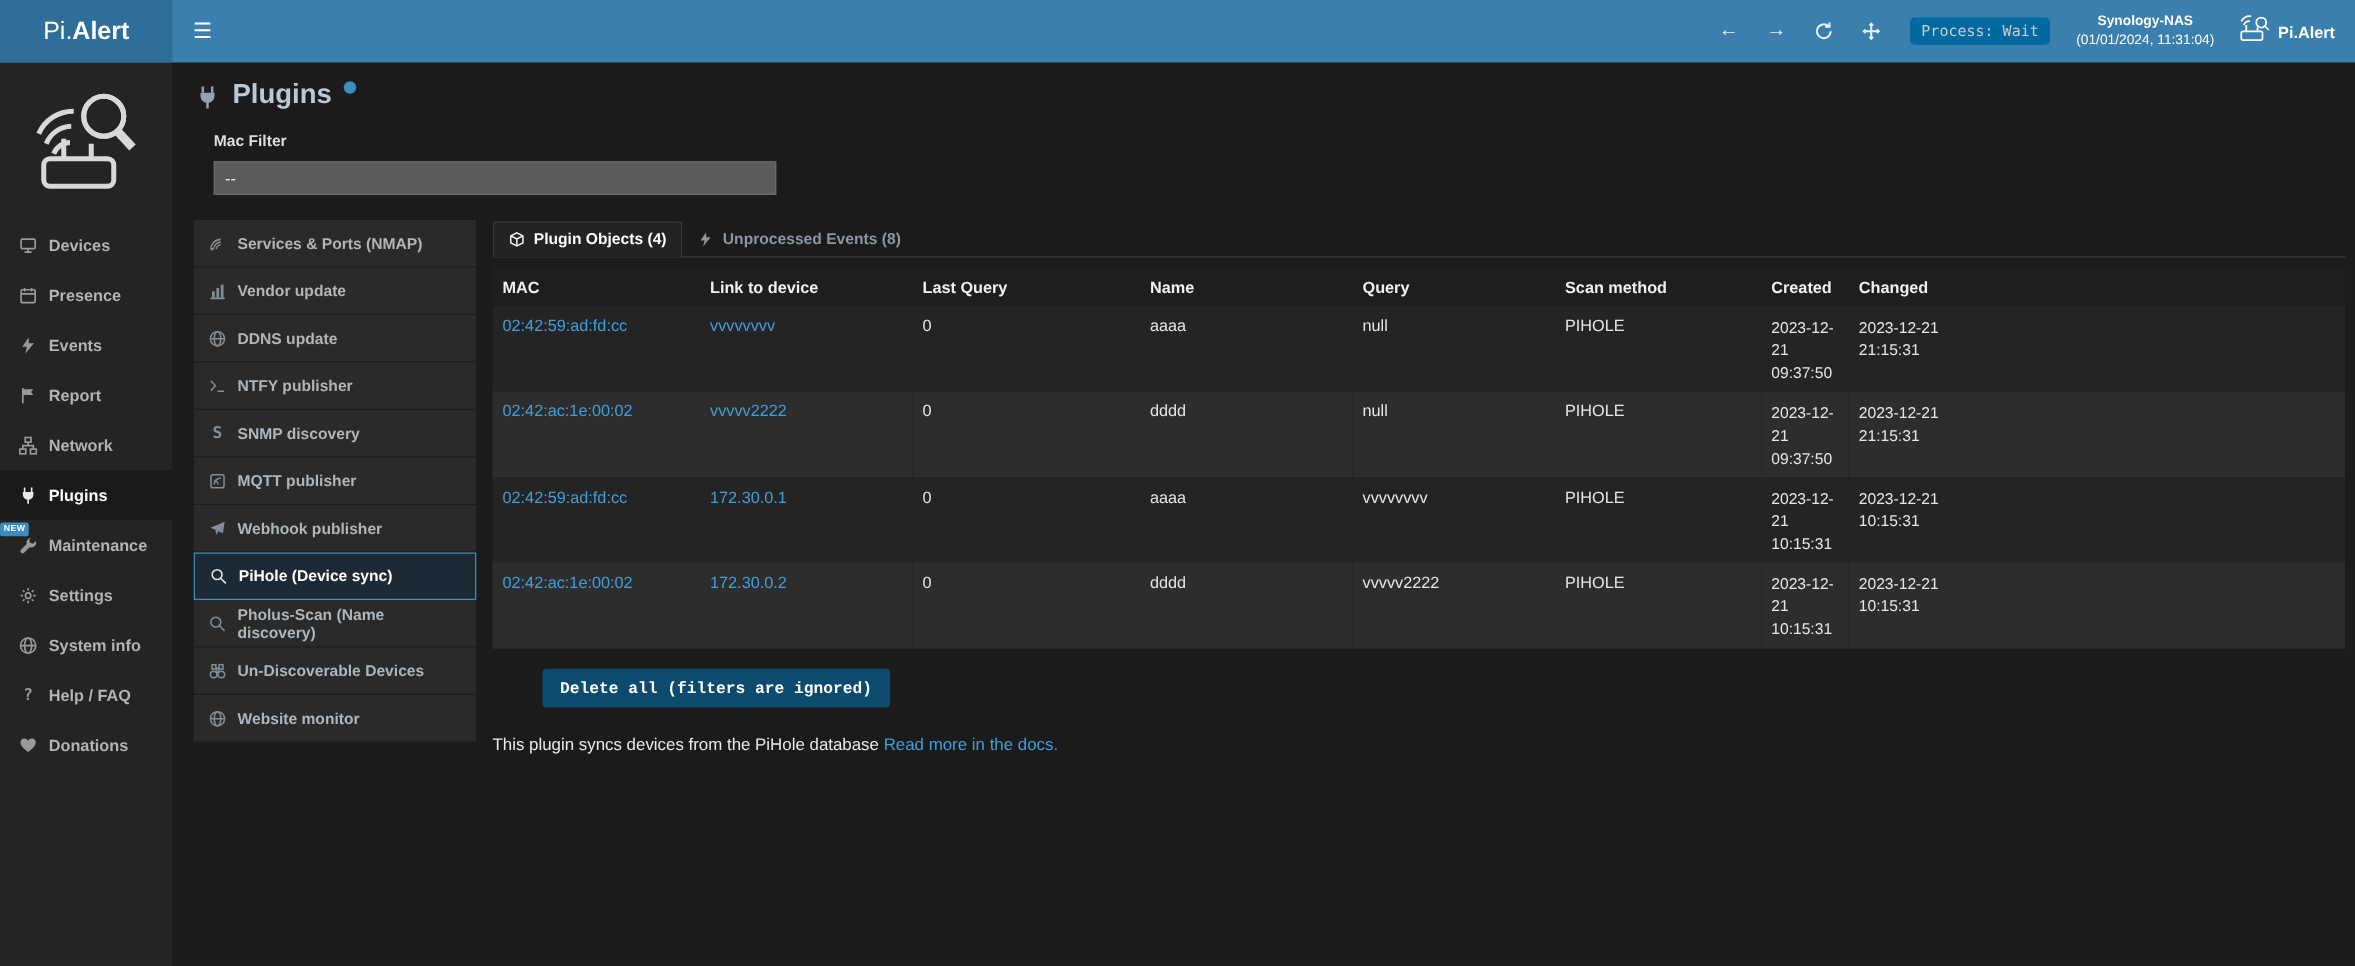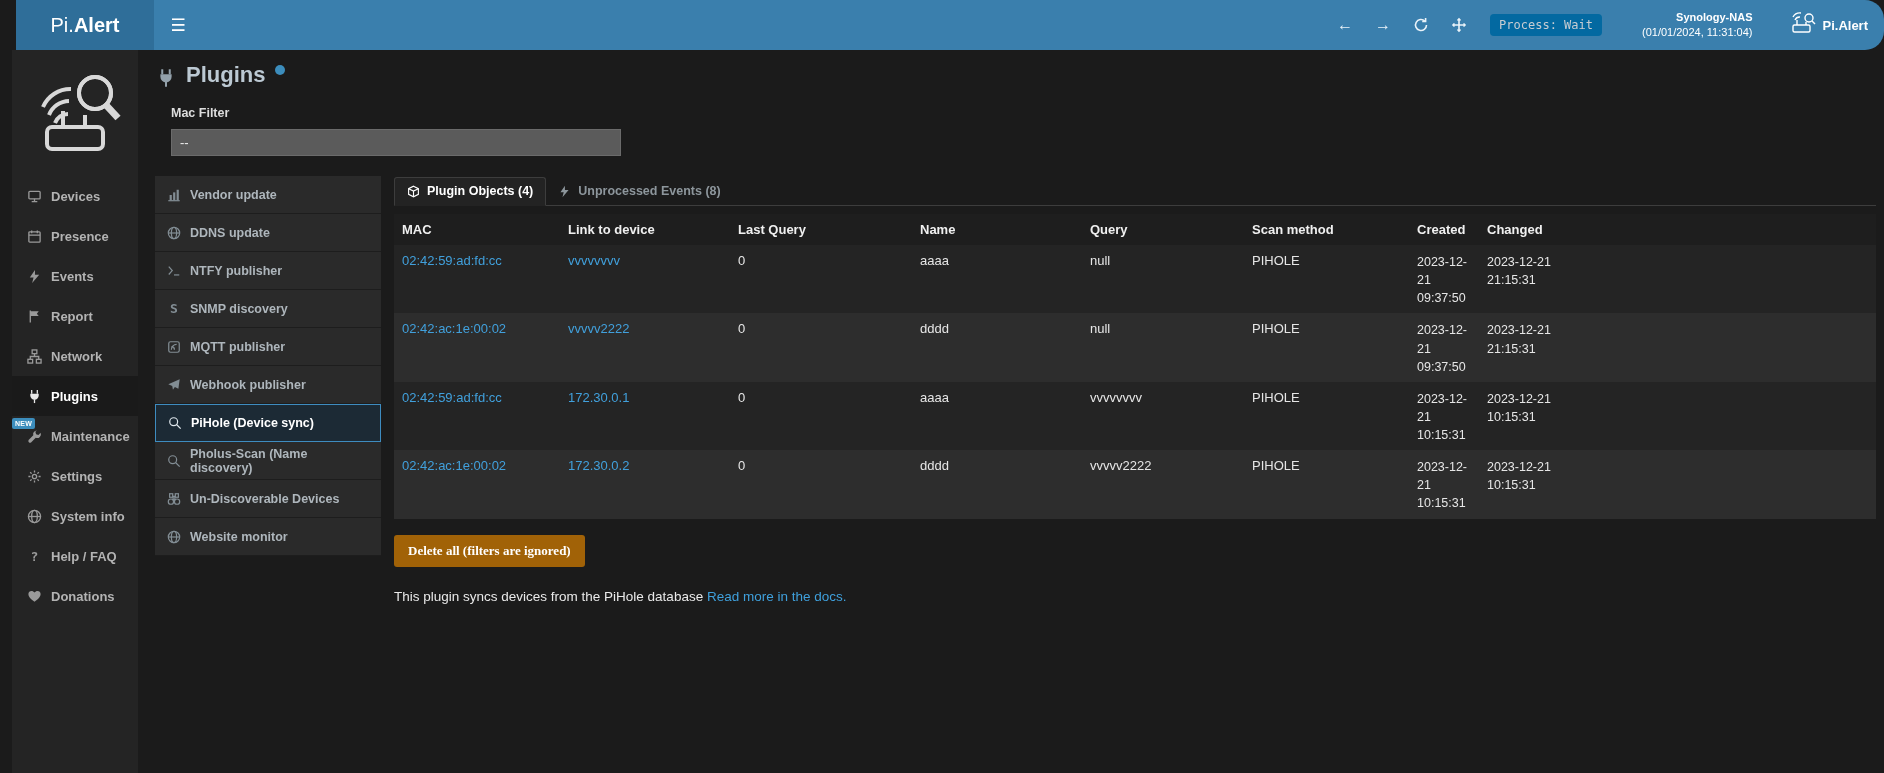--- a/index.html
+++ b/index.html
@@ -1,40 +1,40 @@
 <!DOCTYPE html>
 <html><head>
 <meta charset="utf-8">
 <style>
   * { margin:0; padding:0; box-sizing:border-box; }
   html,body { width:1884px; height:773px; overflow:hidden; background:#1b1b1b;
     font-family:"Liberation Sans","DejaVu Sans",sans-serif; }
 
   
-  .topbar { position:absolute; top:0; left:16px; right:0; height:50px; background:#3a7fad;
-    display:flex; align-items:center; z-index:10;border-radius:19px; }
+  .topbar { position:absolute; top:0; left:0; right:0; height:50px; background:#3a7fad;
+    display:flex; align-items:center; z-index:10; }
   .brand-box { width:138px; height:100%; background:#2f6e99; color:#fff; display:flex;
     align-items:center; justify-content:center; font-size:20px; cursor:pointer; }
   .brand-box b { font-weight:bold; }
   .hamburger { width:48px; height:100%; display:flex; align-items:center; justify-content:center;
     color:#fff; font-size:17px; cursor:pointer; }
   .tb-spacer { flex:1; }
   .tb-icon { color:#eaf3f9; margin:0 9px; width:20px; height:20px; display:flex;
     align-items:center; justify-content:center; font-size:16px; cursor:pointer; }
   .tb-icon svg { width:16px; height:16px; stroke:currentColor; fill:none; stroke-width:1.6; }
   .process-badge { background:#0369a1; color:#c8cdd2; font-family:"DejaVu Sans Mono",monospace;
     font-size:12px; padding:4px 9px; border-radius:4px; margin:0 12px; white-space:nowrap; }
-  .host-info { color:#fff; font-size:11px; line-height:1.35; margin:0 28px; text-align:right; }
+  .host-info { color:#fff; font-size:11px; line-height:1.35; margin:0 9px; text-align:center; }
   .host-info .h1 { font-weight:bold; }
   .mini-logo { color:#fff; margin:0 6px 0 10px; }
   .mini-logo svg { width:26px; height:24px; stroke:currentColor; fill:none; stroke-width:1.4; }
   .right-brand { color:#fff; font-weight:bold; font-size:13px; margin-right:16px; }
 
   
-  .sidebar { position:absolute; top:50px; left:12px; width:138px; bottom:0; background:#242424; }
+  .sidebar { position:absolute; top:50px; left:0; width:138px; bottom:0; background:#242424; }
   .logo-wrap { height:126px; display:flex; align-items:center; justify-content:center; }
   .logo-wrap svg { width:96px; height:96px; stroke:#d8d8d8; fill:none; stroke-width:4; }
   .menu-item { position:relative; height:40px; display:flex; align-items:center; gap:9px;
     padding-left:15px; color:#b3b3b3; font-size:13px; font-weight:600; cursor:pointer; }
   .menu-item .ic { color:#9a9a9a; }
   .menu-item.active { background:#1a1a1a; color:#fff; }
   .menu-item.active .ic { color:#e8e8e8; }
   .new-badge { position:absolute; left:0; top:2px; background:#3c8dbc; color:#fff; font-size:7px;
     font-weight:bold; padding:2px 3px; border-radius:2px; letter-spacing:.3px; }
 
@@ -82,22 +82,22 @@
   table.objects { width:100%; border-collapse:collapse; table-layout:fixed; margin-top:8px;
     font-size:13px; }
   table.objects th { text-align:left; padding:8px 8px; background:#1e1e1e; color:#f0f0f0;
     font-weight:bold;margin-top:29px; }
   table.objects td { padding:8px 8px 6px; vertical-align:top; color:#e6e6e6; }
   tr.r-odd  { background:#242424; }
   tr.r-even { background:#2d2d2d; }
   td .lnk { color:#41a0dc; text-decoration:none; cursor:pointer; }
   td.datecell { font-size:12.5px; line-height:1.45; padding-left:4px; padding-right:2px; }
 
-  .delete-btn { margin-top:16px; background:#a16207; color:#fff; border:none; border-radius:3px;
-    padding:8px 14px; font-size:13px; font-weight:600; font-family:Liberation Serif, serif; cursor:pointer; }
+  .delete-btn { margin-top:16px; background:#0c4a6e; color:#fff; border:none; border-radius:3px;
+    padding:8px 14px; font-size:13px; font-weight:600; font-family:Liberation Mono, monospace; cursor:pointer;margin-left:40px; }
   .note { margin-top:22px; font-size:13.5px; color:#e9e9e9; }
   .note a { color:#3fa0dc; text-decoration:none; cursor:pointer; }
 </style>
 </head>
 <body>
 
 <div class="topbar">
   <div class="brand-box">
     <span>Pi.</span>
       <b>Alert</b>
@@ -269,20 +269,29 @@
   </div>
 
   <div class="mac-filter-block">
     <div class="mac-filter-label">Mac Filter</div>
     <input class="mac-filter-input" type="text" value="--" style="">
   </div>
 
   <div class="content-row">
 
     <div class="plugin-nav">
+      <div class="pn-item">
+        <span class="ic">
+            <svg viewBox="0 0 16 16">
+              <path d="M2 13a9 9 0 0 1 9-9M4.5 13A6.5 6.5 0 0 1 11 6.5M7 13a4 4 0 0 1 4-4"></path>
+              <circle cx="3" cy="13" r="1.1" fill="currentColor" stroke="none"></circle>
+            </svg>
+          </span>
+        <span>Services &amp; Ports (NMAP)</span>
+      </div>
       <div class="pn-item">
         <span class="ic">
             <svg viewBox="0 0 16 16">
               <path d="M1.5 14.5h13"></path>
               <rect x="3" y="8" width="2.5" height="6" fill="currentColor" stroke="none"></rect>
               <rect x="7" y="5" width="2.5" height="9" fill="currentColor" stroke="none"></rect>
               <rect x="11" y="2" width="2.5" height="12" fill="currentColor" stroke="none"></rect>
             </svg>
           </span>
         <span>Vendor update</span>

